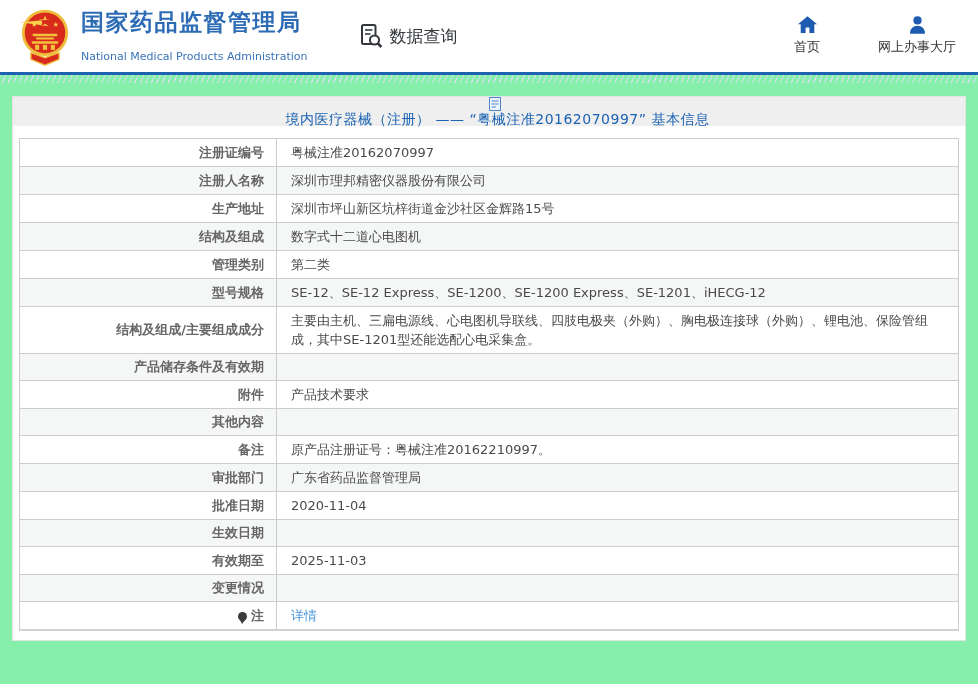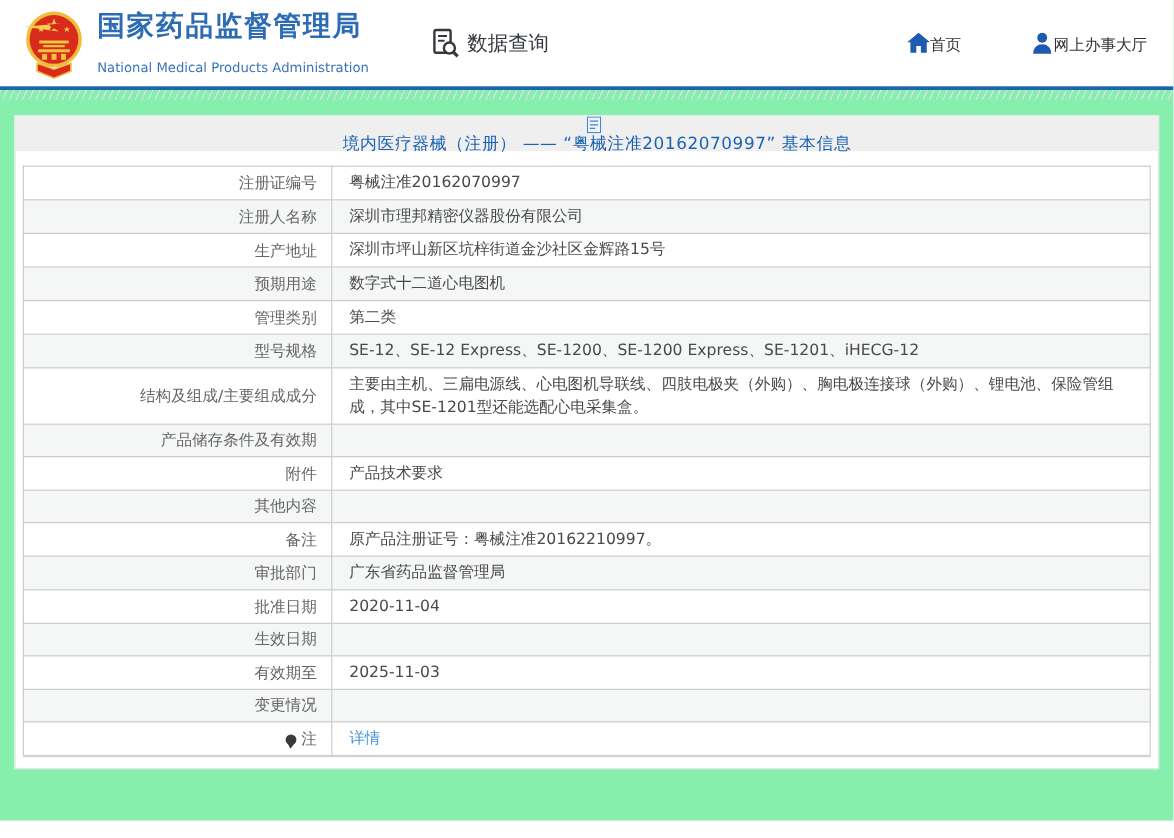--- a/index.html
+++ b/index.html
@@ -9,37 +9,37 @@
   
   .header { height:72px; display:flex; align-items:center; padding:0 22px 0 20px; background:#fff; }
   .logo-block { display:flex; align-items:center; cursor:pointer; }
   .emblem { width:50px; height:58px; margin-top:2px; }
   .org-text { margin-left:11px; }
   .org-cn { font-size:23px; font-weight:bold; color:#2d6cb5; letter-spacing:1.5px; line-height:1.15; }
   .org-en { font-size:11px; color:#3a74b8; margin-top:14px; }
   .data-query { display:flex; align-items:center; margin-left:52px; cursor:pointer;font-family:Liberation Serif, serif; }
   .dq-label { font-size:17px; color:#34383d; margin-left:6px; }
   .hspacer { flex:1; }
-  .nav-item { display:flex; flex-direction:row; align-items:center; cursor:pointer; margin-left:58px;text-align:right; }
+  .nav-item { display:flex; flex-direction:column; align-items:center; cursor:pointer; margin-left:58px;text-align:right; }
   .nav-item .nav-label { font-size:13px; color:#333; margin-top:4px; white-space:nowrap; }
 
   .blue-line { height:3px; background:#1e63b0; }
   .hatch { height:8px; background:repeating-linear-gradient(115deg,#d7e1ee 0,#d7e1ee 1px,transparent 1px,transparent 5px); }
 
   
   .card { margin:13px 12px 0 12px; border:1px solid #e4e4e4; background:#fff; padding-bottom:9px; }
   .card-title-strip { height:29px; background:#efefef; display:flex; align-items:center; padding-left:11px;flex-direction:column; }
   .page-title { font-size:14px; color:#1a62b2; margin-left:6px; letter-spacing:0.5px; }
 
   .table-wrap { margin:12px 6px 0 6px; }
   table.info { width:100%; border-collapse:collapse; border:1px solid #cccccc; }
   table.info { border-bottom:2px solid #d2d2d6; }
   tr.row:nth-child(even) { background:#f5f6f6; }
   td { border:1px solid #cccccc; font-size:13px; vertical-align:middle; }
-  td.label { width:257px; text-align:right; color:#666; padding:4px 12px 4px 6px; height:27px; white-space:nowrap; }
+  td.label { width:257px; text-align:right; color:#666; padding:4px 12px 4px 6px; height:27px; white-space:nowrap;font-weight:bold; }
   td.value { color:#4a4a4a; padding:4px 12px 4px 14px; line-height:19px; }
   td.value a { color:#4b96db; text-decoration:none; cursor:pointer; }
 
   .balloon { display:inline-block; position:relative; width:9px; height:9px; background:#3b3b3b; border-radius:50%; margin-right:4px; vertical-align:-1px; }
   .balloon::after { content:''; position:absolute; left:2px; bottom:-3px;
     border-left:2px solid transparent; border-right:3px solid transparent; border-top:4px solid #3b3b3b; }
 
   .doc-icon-title { flex:0 0 auto; }
 </style>
 </head>
@@ -121,21 +121,21 @@
   </tr>
             <tr class="row">
     <td class="label">注册人名称</td>
     <td class="value">深圳市理邦精密仪器股份有限公司</td>
   </tr>
             <tr class="row">
     <td class="label">生产地址</td>
     <td class="value">深圳市坪山新区坑梓街道金沙社区金辉路15号</td>
   </tr>
             <tr class="row">
-    <td class="label">预期用途</td>
+    <td class="label">结构及组成</td>
     <td class="value">数字式十二道心电图机</td>
   </tr>
             <tr class="row">
     <td class="label">管理类别</td>
     <td class="value">第二类</td>
   </tr>
             <tr class="row">
     <td class="label">型号规格</td>
     <td class="value">SE-12、SE-12 Express、SE-1200、SE-1200 Express、SE-1201、iHECG-12</td>
   </tr>

